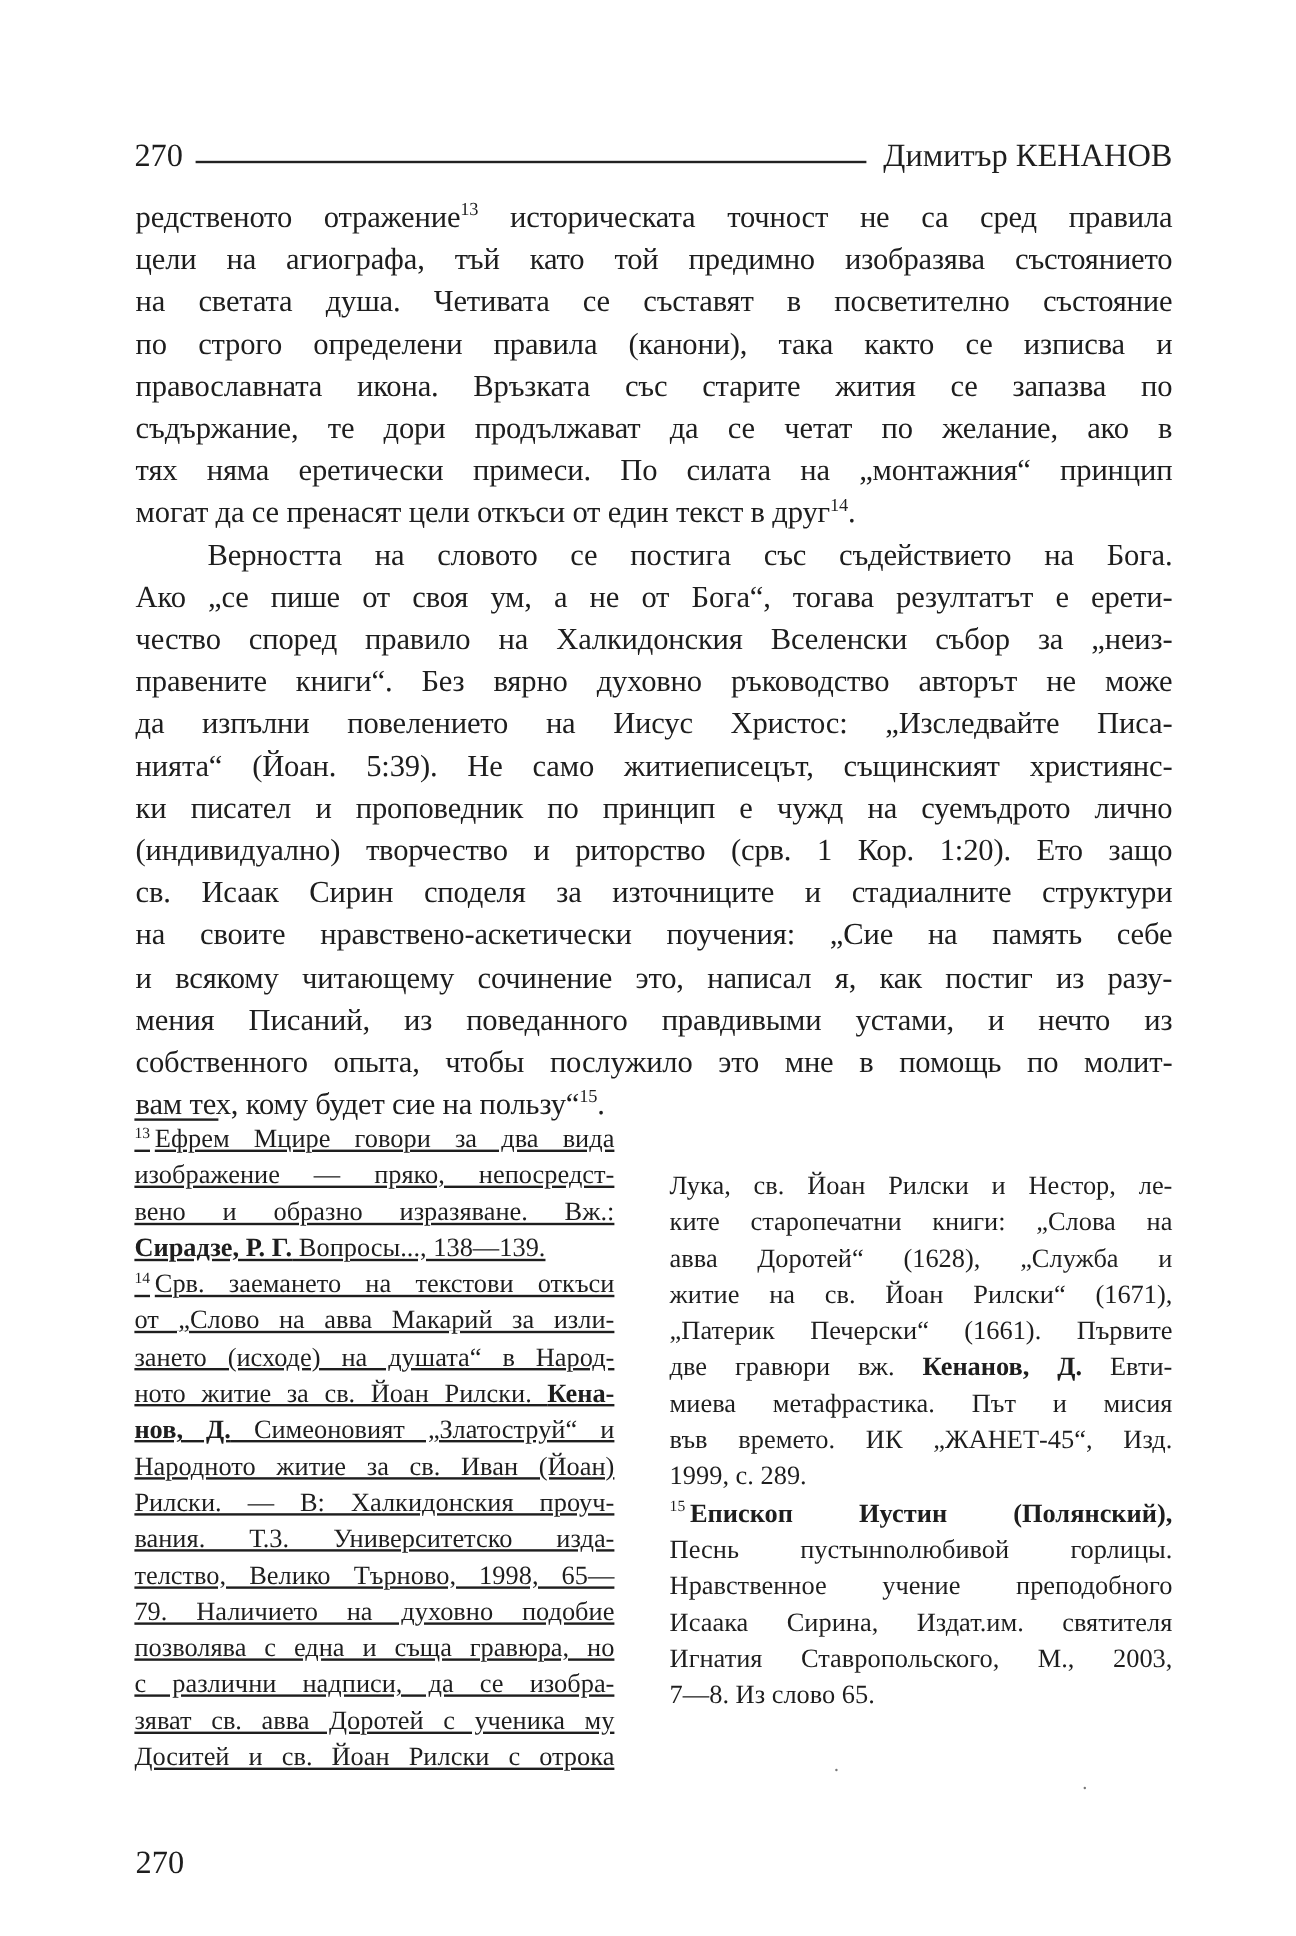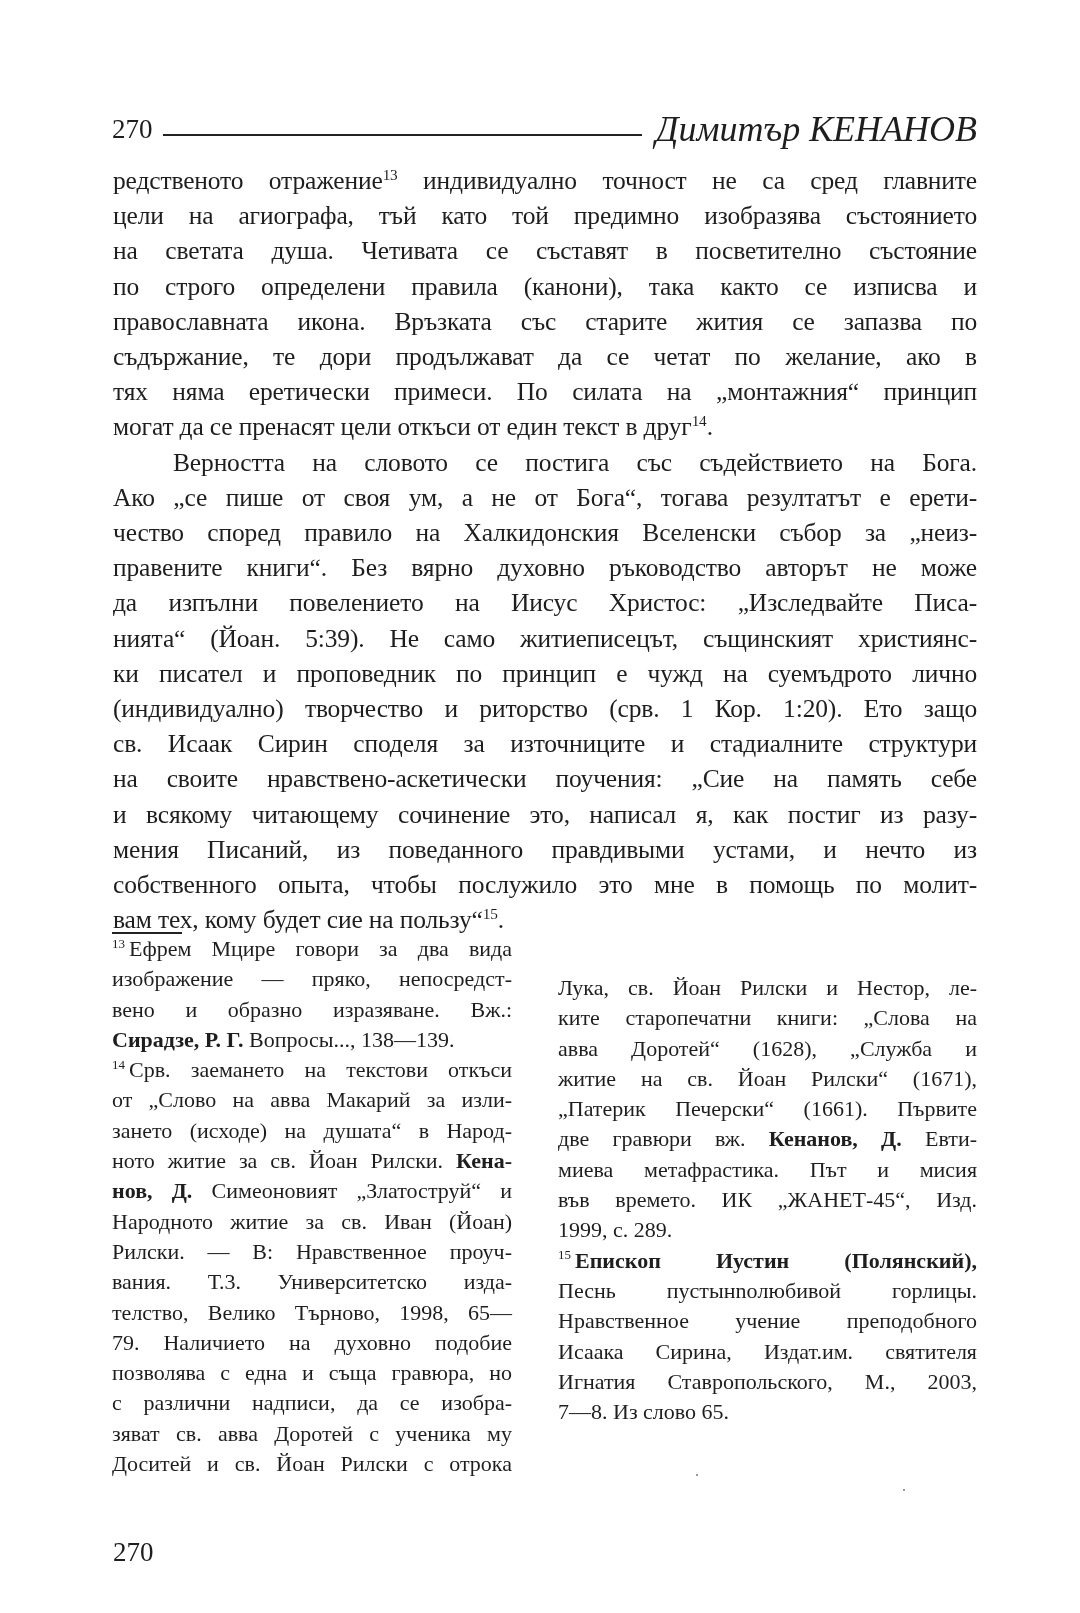--- a/index.html
+++ b/index.html
@@ -6,54 +6,54 @@
   body {
     width: 1080px; height: 1613px; position: relative; overflow: hidden;
     font-family: "Liberation Serif", "DejaVu Serif", serif; color: #1e1e1e;
   }
   .header {
     position: absolute; left: 112px; top: 104px; width: 865px; height: 40px;
     display: flex; align-items: flex-end;
   }
   .header .pno { font-size: 27px; line-height: 30px; }
   .header .rule { flex: 1; height: 2px; background: #222; margin: 0 14px 8px 10px; }
-  .header .author { font-style: italic; font-size: 36px; line-height: 30px; }
+  .header .author { font-size: 27px; line-height: 30px; }
   .main {
     position: absolute; left: 113px; top: 163px; width: 864px;
     font-size: 25.5px; line-height: 35.2px; text-align: justify;
     letter-spacing: -0.15px;
   }
   .main p { margin: 0; }
   .line { display: block; text-align: justify; text-align-last: justify; white-space: nowrap; }
   .line.last { text-align-last: left; }
   sup { font-size: 60%; line-height: 0; vertical-align: super; }
   .fn-rule { position: absolute; left: 112px; top: 932px; width: 70px; height: 2px; background: #222; }
   .fn-col {
     position: absolute; font-size: 22px; line-height: 30.3px; text-align: justify;
   }
-  .fn-col.left { left: 112px; top: 934px; width: 400px; }
+  .fn-col.left { left: 112px; top: 934px; width: 400px; text-decoration: underline; }
   .fn-col.right { left: 558px; top: 973px; width: 419px; font-family: Liberation Serif, serif; }
   .fn-col p { margin: 0; }
   .fn-num { font-size: 13px; vertical-align: super; line-height: 0; margin-right: 4px; }
   b { font-weight: bold; }
   .footer { position: absolute; left: 113px; top: 1537px; font-size: 27px; }
   .speck { position: absolute; width: 2px; height: 2px; background: #777; border-radius: 1px; }
 </style>
 </head>
 <body>
 
 <div class="header">
   <span class="pno">270</span>
   <span class="rule"></span>
   <span class="author">Димитър КЕНАНОВ</span>
 </div>
 
 <div class="main">
   <p>
-    <span class="line"><span>редственото отражение</span><sup>13</sup><span> индивидуално точност не са сред главните</span></span>
+    <span class="line"><span>редственото отражение</span><sup>13</sup><span> историческата точност не са сред правила</span></span>
     <span class="line">цели на агиографа, тъй като той предимно изобразява състоянието</span>
     <span class="line">на светата душа. Четивата се съставят в посветително състояние</span>
     <span class="line">по строго определени правила (канони), така както се изписва и</span>
     <span class="line">православната икона. Връзката със старите жития се запазва по</span>
     <span class="line">съдържание, те дори продължават да се четат по желание, ако в</span>
     <span class="line">тях няма еретически примеси. По силата на „монтажния“ принцип</span>
     <span class="line last"><span>могат да се пренасят цели откъси от един текст в друг</span><sup>14</sup><span>.</span></span>
   </p>
   <p>
     <span class="line" style="padding-left:60px">Верността на словото се постига със съдействието на Бога.</span>
@@ -82,21 +82,21 @@
     <span class="line">вено и образно изразяване. Вж.:</span>
     <span class="line last"><b>Сирадзе, Р. Г.</b><span> Вопросы..., 138—139.</span></span>
   </p>
   <p>
     <span class="line"><span class="fn-num">14</span><span>Срв. заемането на текстови откъси</span></span>
     <span class="line">от „Слово на авва Макарий за изли-</span>
     <span class="line">зането (исходе) на душата“ в Народ-</span>
     <span class="line"><span>ното житие за св. Йоан Рилски. </span><b>Кена-</b></span>
     <span class="line"><b>нов, Д.</b><span> Симеоновият „Златоструй“ и</span></span>
     <span class="line">Народното житие за св. Иван (Йоан)</span>
-    <span class="line">Рилски. — В: Нравственное проуч-</span>
+    <span class="line">Рилски. — В: Халкидонския проуч-</span>
     <span class="line">вания. Т.3. Университетско изда-</span>
     <span class="line">телство, Велико Търново, 1998, 65—</span>
     <span class="line">79. Наличието на духовно подобие</span>
     <span class="line">позволява с една и съща гравюра, но</span>
     <span class="line">с различни надписи, да се изобра-</span>
     <span class="line">зяват св. авва Доротей с ученика му</span>
     <span class="line">Доситей и св. Йоан Рилски с отрока</span>
   </p>
 </div>
 

